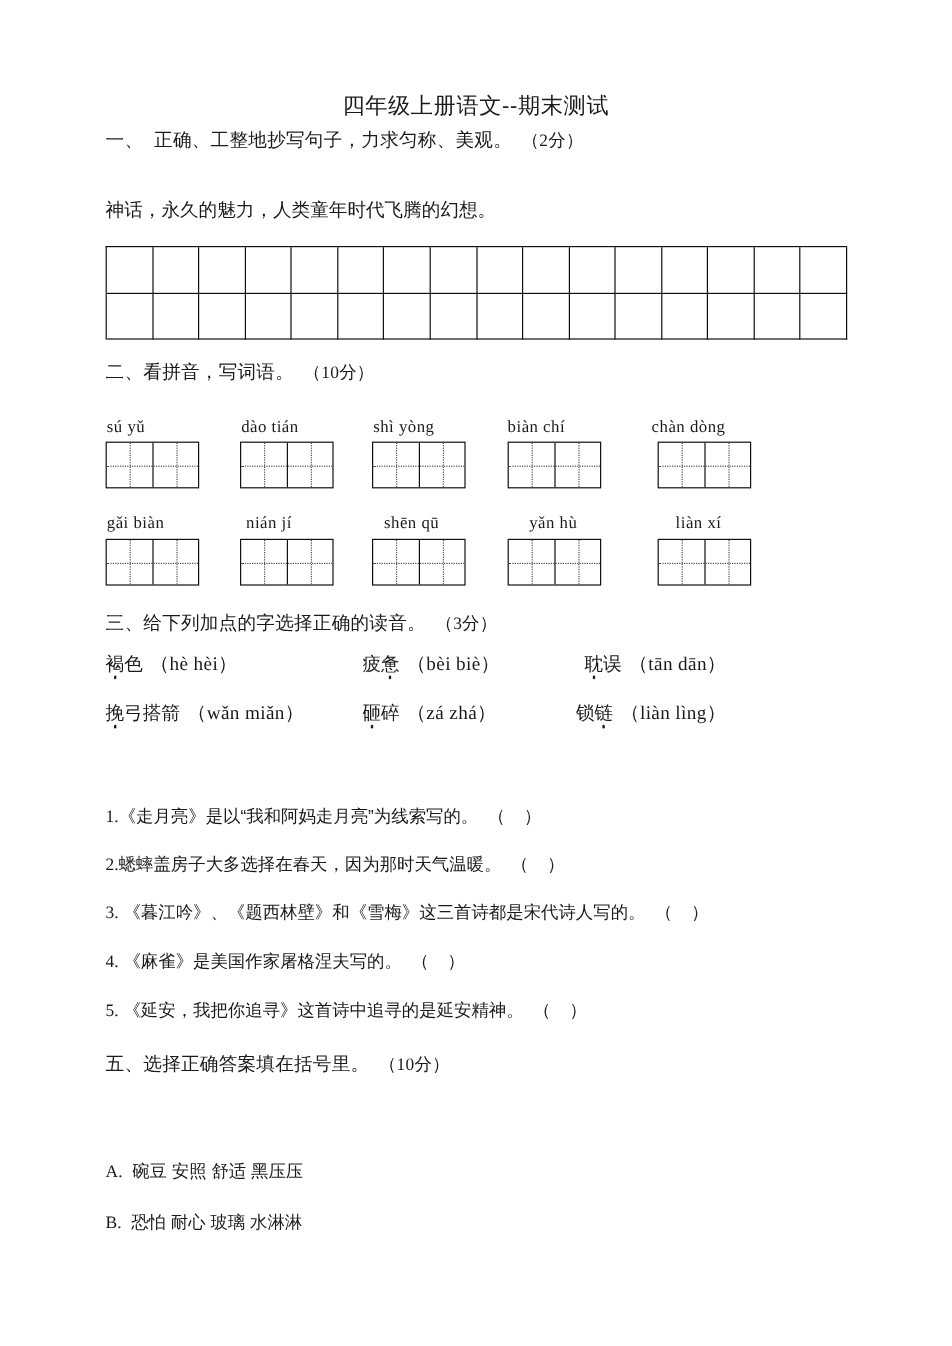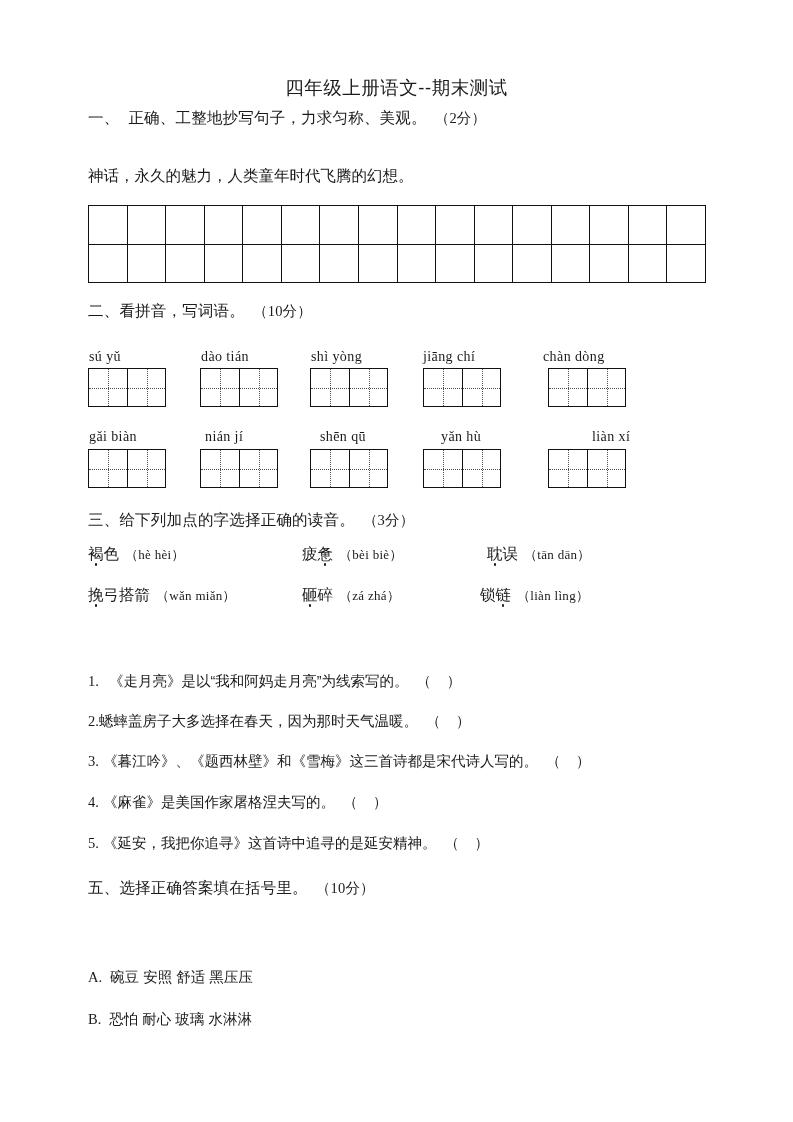--- a/index.html
+++ b/index.html
@@ -46,21 +46,21 @@
     white-space: nowrap;
     font-family: "Liberation Sans", "DejaVu Sans", sans-serif;
   }
   .ln.q { letter-spacing: 0.2px; }
   .score {
     font-family: "Liberation Serif", "DejaVu Serif", serif;
     font-size: 14.5px;
   }
   .pin {
     font-family: "Liberation Serif", "DejaVu Serif", serif;
-    font-size: 13px;
+    font-size: 16px;
     letter-spacing: 0.3px;
   }
   .blank-paren {
     font-family: "Liberation Serif", "DejaVu Serif", serif;
     letter-spacing: 6px;
   }
 
   
   .dotchar {
     position: relative;
@@ -182,21 +182,21 @@
       <div class="cell"></div>
   </div>
 
   <div class="ln q" style="top:303px;">
     <span>二、</span><span>看拼音，写词语。</span><span class="score" style="margin-left:8px">（10分）</span>
   </div>
 
   <div class="pylabel" style="left:89px;  top:350px;">sú yǔ</div>
   <div class="pylabel" style="left:201px; top:350px;text-align:center;">dào tián</div>
   <div class="pylabel" style="left:311px; top:350px;">shì yòng</div>
-  <div class="pylabel" style="left:423px; top:350px;">jiāng chí</div>
+  <div class="pylabel" style="left:423px; top:350px;">biàn chí</div>
   <div class="pylabel" style="left:543px; top:350px;">chàn dòng</div>
 
   <div class="tzg" style="left:88px;  top:368px;">
       <div class="half"></div>
       <div class="half"></div>
     </div>
   <div class="tzg" style="left:200px; top:368px;">
       <div class="half"></div>
       <div class="half"></div>
     </div>
@@ -210,21 +210,21 @@
     </div>
   <div class="tzg" style="left:548px; top:368px;">
       <div class="half"></div>
       <div class="half"></div>
     </div>
 
   <div class="pylabel" style="left:89px;  top:430px;">gǎi biàn</div>
   <div class="pylabel" style="left:205px; top:430px;">nián jí</div>
   <div class="pylabel" style="left:320px; top:430px;">shēn qū</div>
   <div class="pylabel" style="left:441px; top:430px;">yǎn hù</div>
-  <div class="pylabel" style="left:592px; top:430px;">liàn xí</div>
+  <div class="pylabel" style="left:563px; top:430px;">liàn xí</div>
 
   <div class="tzg" style="left:88px;  top:449px;">
       <div class="half"></div>
       <div class="half"></div>
     </div>
   <div class="tzg" style="left:200px; top:449px;">
       <div class="half"></div>
       <div class="half"></div>
     </div>
   <div class="tzg" style="left:310px; top:449px;">
@@ -259,21 +259,21 @@
   </div>
   <div class="ln" style="top:587px; left:302px;">
     <span class="dotchar">砸</span><span>碎</span><span class="pin" style="margin-left:6px">（zá  zhá）</span>
   </div>
   <div class="ln" style="top:587px; left:480px;">
     <span>锁</span><span class="dotchar">链</span><span class="pin" style="margin-left:6px">（liàn  lìng）</span>
   </div>
 
 
   <div class="ln" style="top:674px; font-size:14.5px;">
-    <span class="score">1.</span><span style="margin-left:10px">《走月亮》是以“我和阿妈走月亮”为线索写的。</span><span class="blank-paren" style="margin-left:8px">（    ）</span>
+    <span class="score">1.</span><span style="margin-left:0">《走月亮》是以“我和阿妈走月亮”为线索写的。</span><span class="blank-paren" style="margin-left:8px">（    ）</span>
   </div>
   <div class="ln" style="top:714px; font-size:14.5px;">
     <span class="score">2.</span><span>蟋蟀盖房子大多选择在春天，因为那时天气温暖。</span><span class="blank-paren" style="margin-left:8px">（    ）</span>
   </div>
   <div class="ln" style="top:754px; font-size:14.5px;text-align:right;">
     <span class="score">3.</span><span style="margin-left:4px">《暮江吟》、《题西林壁》和《雪梅》这三首诗都是宋代诗人写的。</span><span class="blank-paren" style="margin-left:8px">（    ）</span>
   </div>
   <div class="ln" style="top:795px; font-size:14.5px;">
     <span class="score">4.</span><span style="margin-left:4px">《麻雀》是美国作家屠格涅夫写的。</span><span class="blank-paren" style="margin-left:8px">（    ）</span>
   </div>

